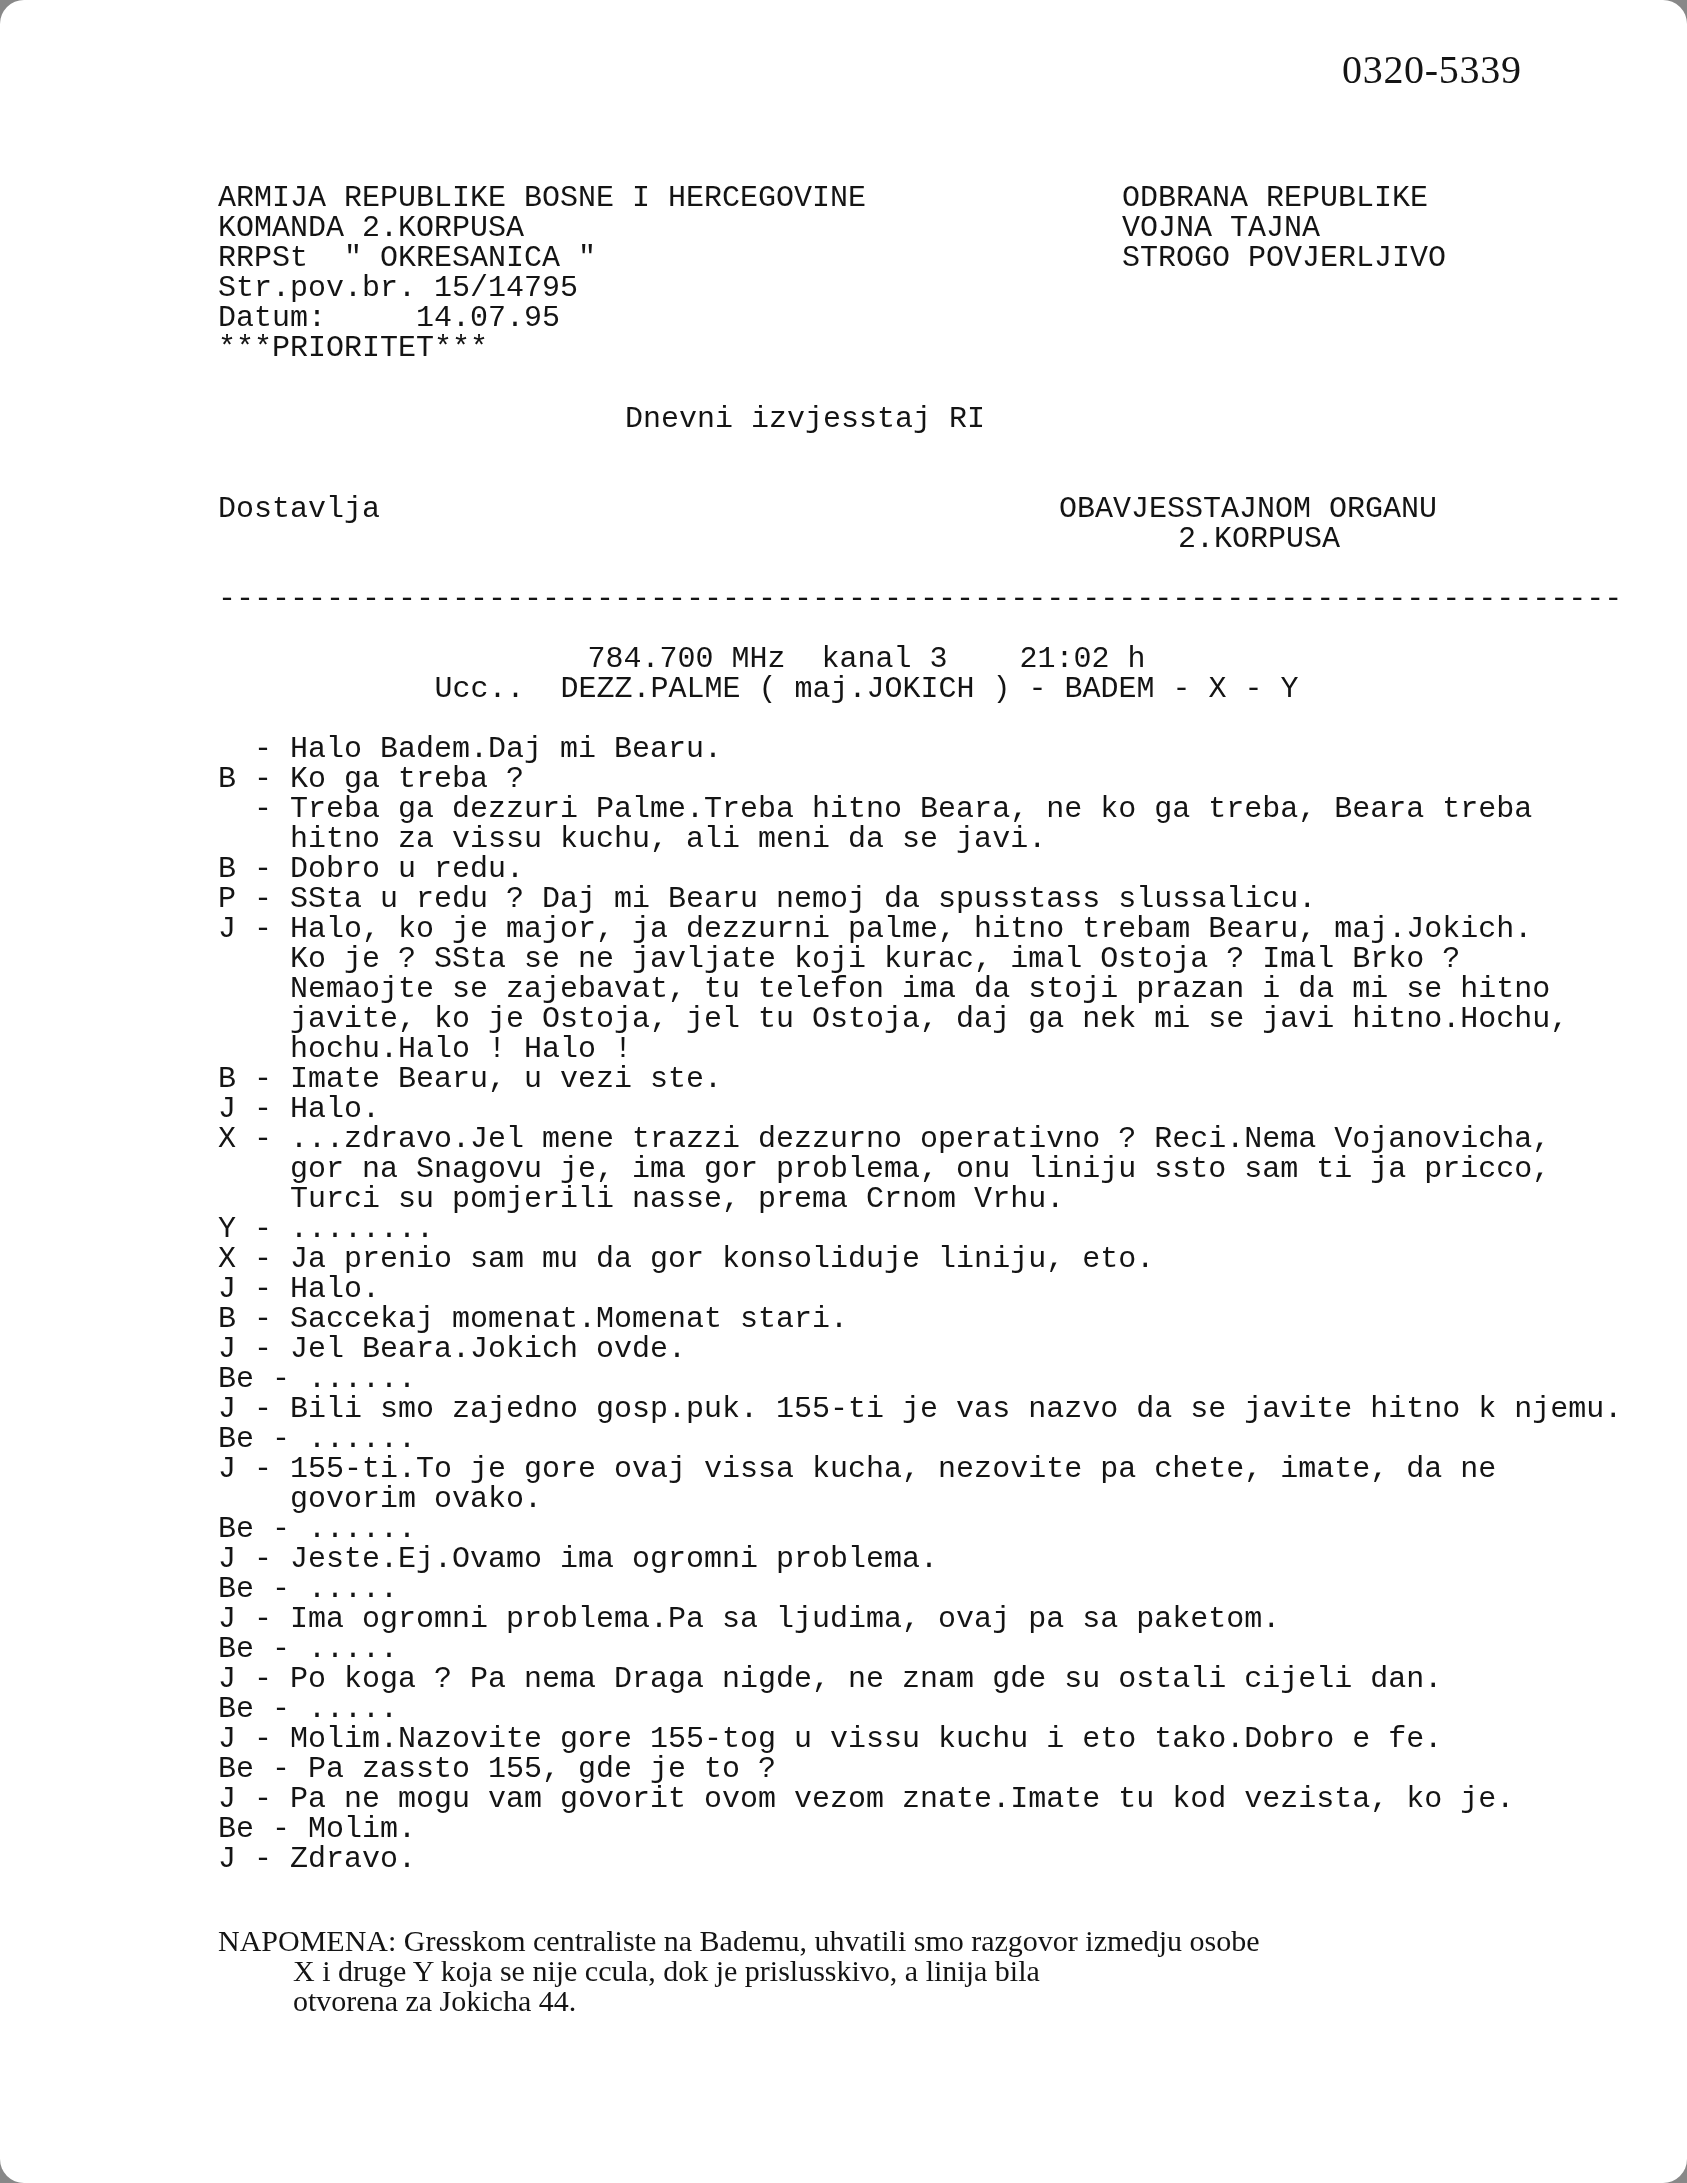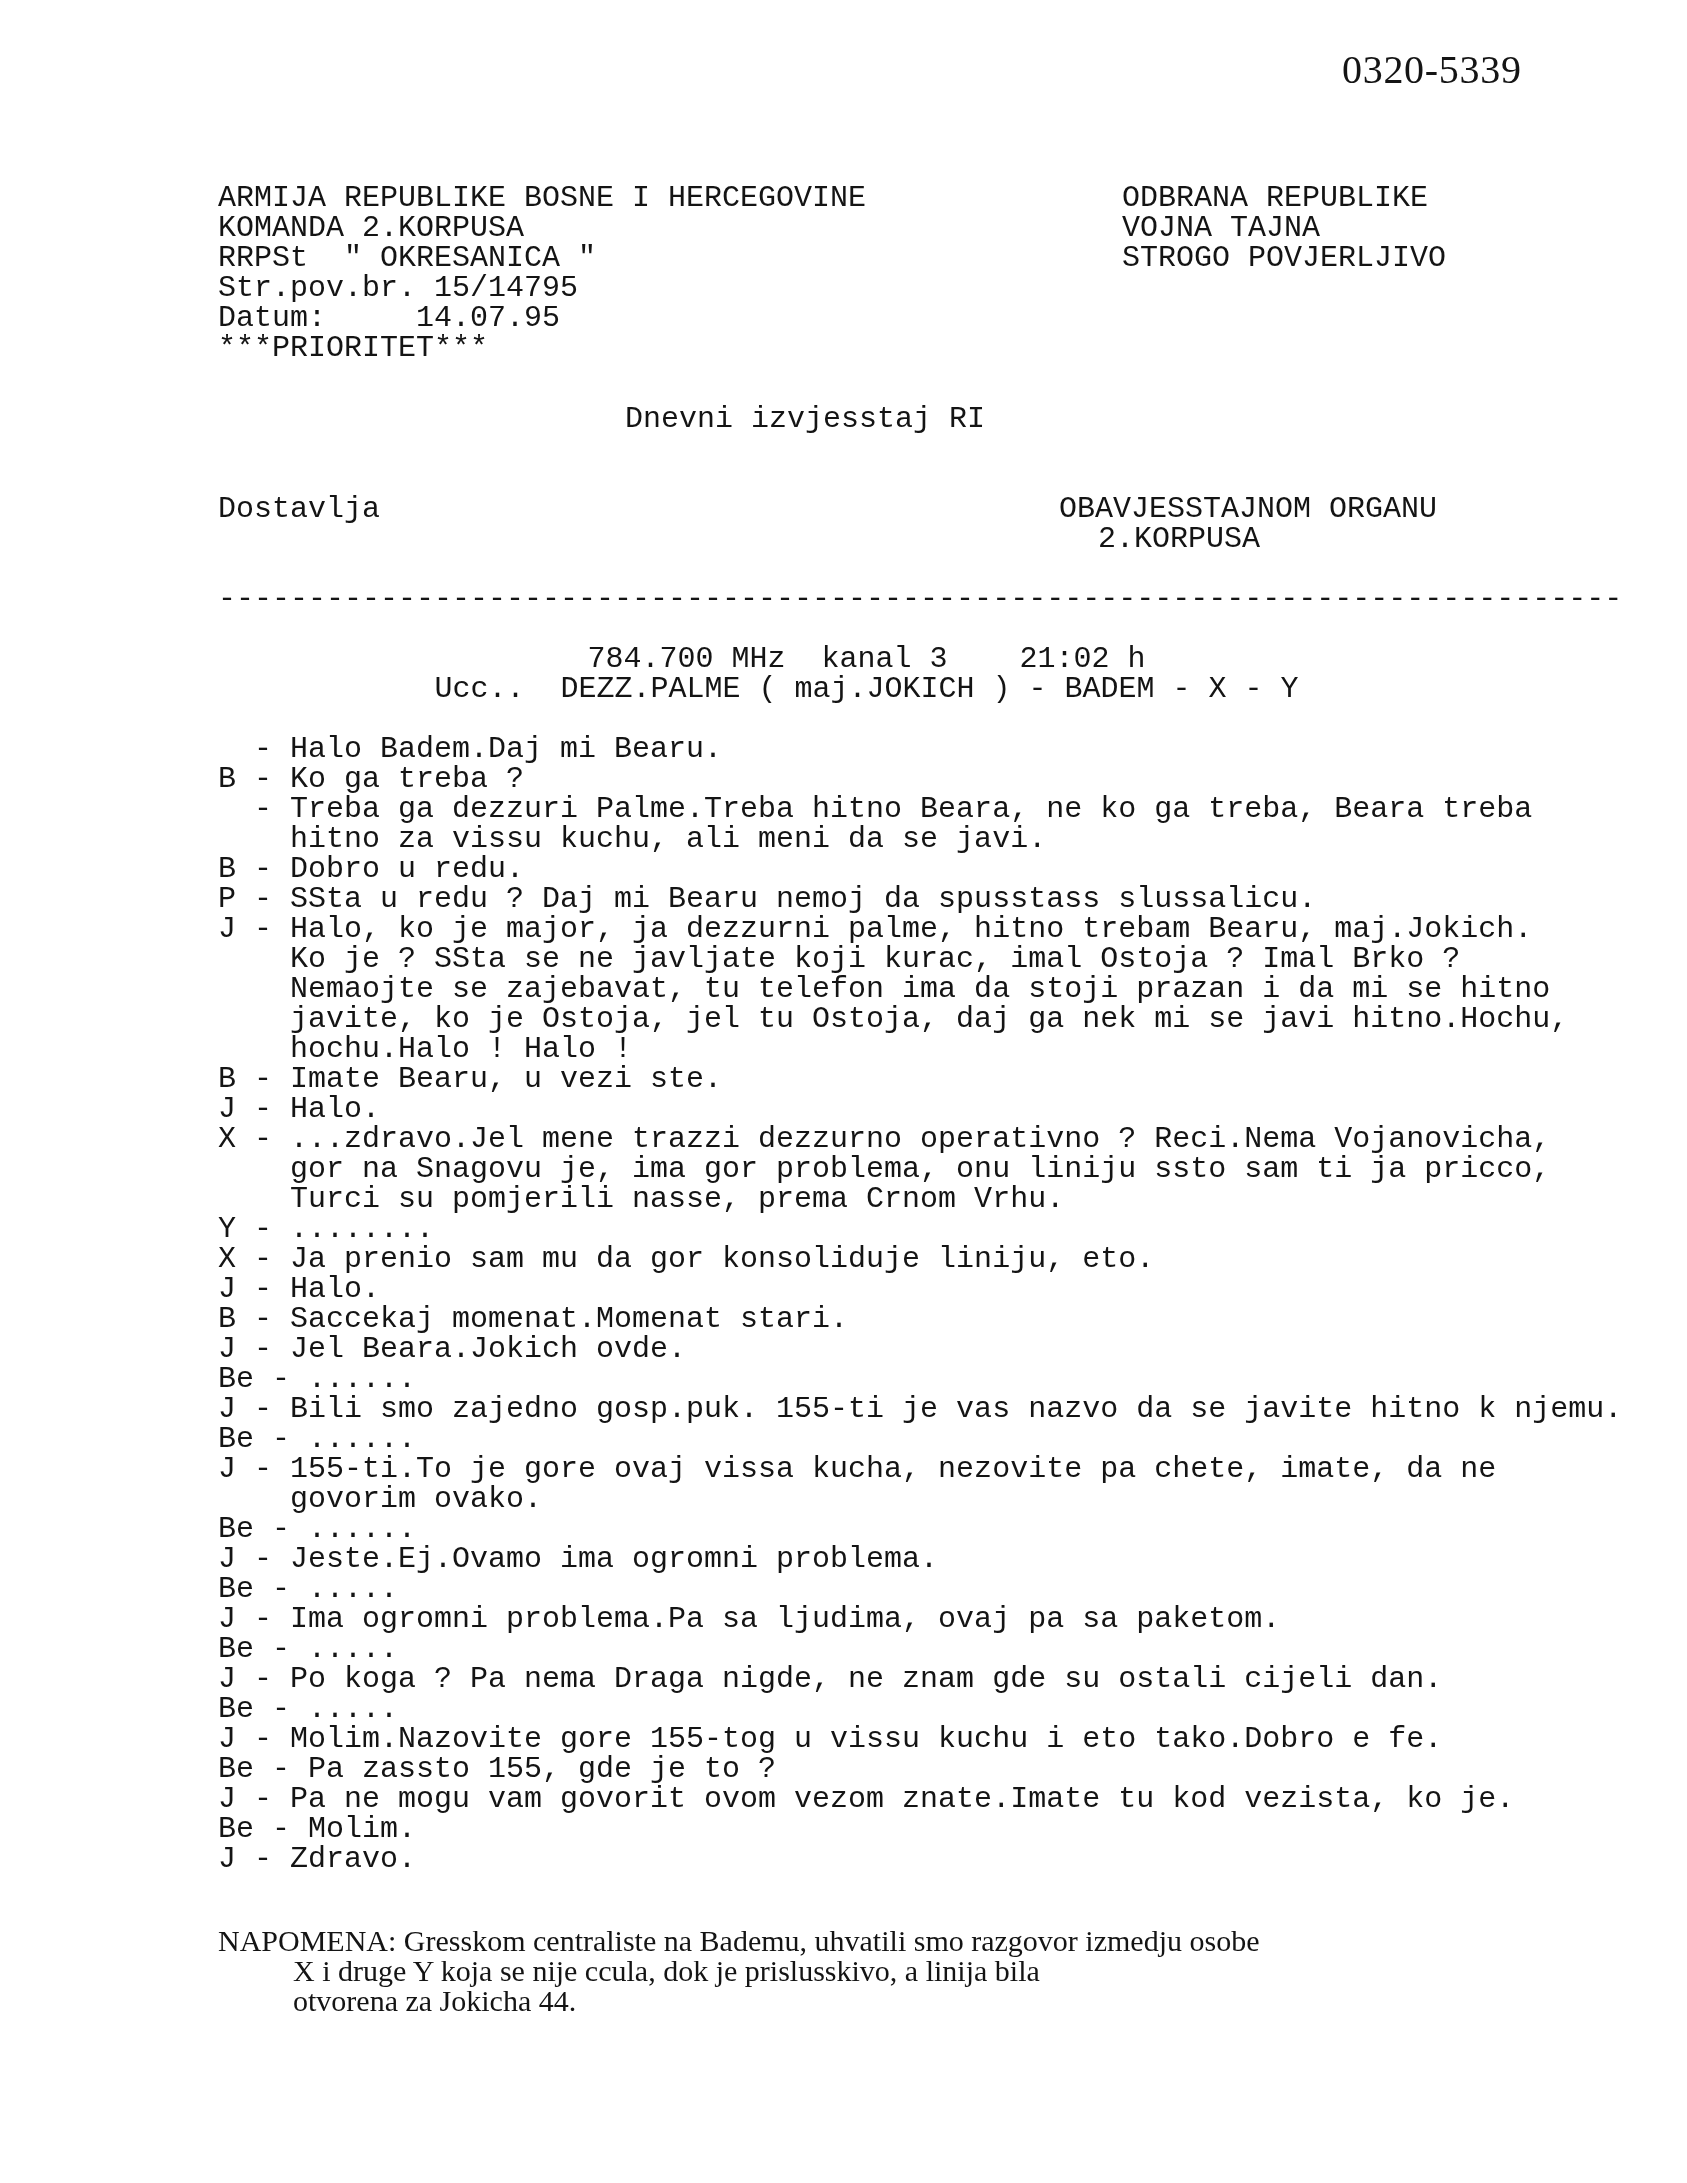--- a/index.html
+++ b/index.html
@@ -3,20 +3,21 @@
 <meta charset="utf-8">
 <style>
   html, body { margin: 0; padding: 0; background: #888; }
   .page {
     position: relative;
     width: 1687px;
     height: 2183px;
     background: #ffffff;
     color: #141414;
     overflow: hidden;
+    border-radius: 24px;
   }
   .page-number {
     position: absolute;
     left: 1342px;
     top: 46px;
     font-family: "Liberation Serif", serif;
     font-size: 40px;
     letter-spacing: 0.7px;
     white-space: pre;
   }
@@ -29,21 +30,21 @@
     font-size: 30px;
     line-height: 30px;
   }
   .line { white-space: pre; height: 30px; }
   .header-block { position: relative; height: 179px; }
   .header-right { position: absolute; left: 904px; top: 0; }
   .title-row { margin-top: 42px; padding-left: 407px; }
   .distribution { position: relative; height: 60px; margin-top: 60px; }
   .dist-from { position: absolute; left: 0; top: 0; }
   .dist-to1 { position: absolute; left: 841px; top: 0; }
-  .dist-to2 { position: absolute; left: 880px; top: 30px; }
+  .dist-to2 { position: absolute; left: 960px; top: 30px; }
   .separator-row { margin-top: 30px; }
   .intercept { margin-top: 30px; text-align: center; }
   .transcript { margin-top: 30px; }
   .note { margin-top: 52px; font-family: Liberation Serif, serif; }
 </style>
 </head>
 <body>
 
 <div class="page">
 

